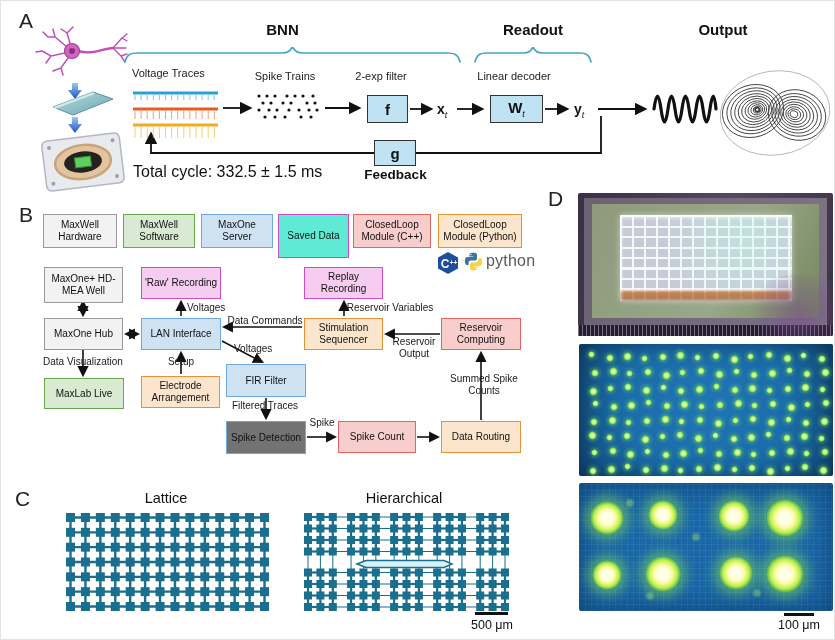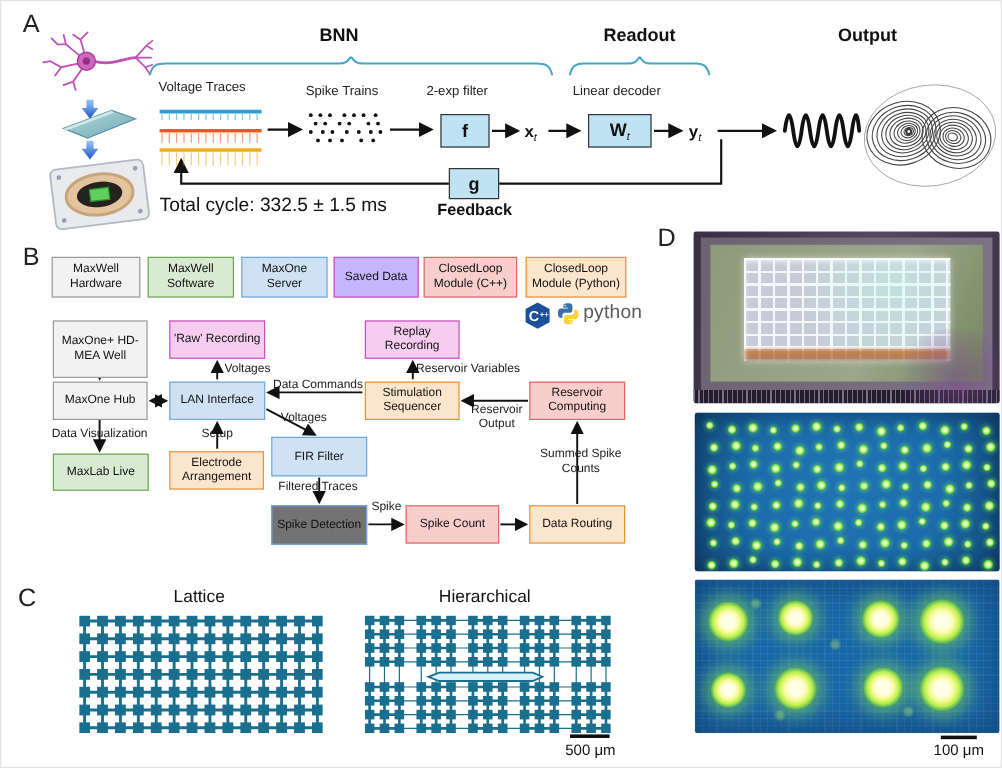--- a/index.html
+++ b/index.html
@@ -769,24 +769,24 @@
       <div class="blob" style="left: 28%; top: 88%; width: 10px; height: 10px; opacity: 0.35; background: radial-gradient(circle, rgb(200, 240, 122) 0px, rgb(200, 240, 122) 30%, rgba(110, 220, 60, 0.5) 60%, transparent 80%);"></div>
       <div class="blob" style="left: 70%; top: 86%; width: 10px; height: 10px; opacity: 0.35; background: radial-gradient(circle, rgb(200, 240, 122) 0px, rgb(200, 240, 122) 30%, rgba(110, 220, 60, 0.5) 60%, transparent 80%);"></div>
     </div>
 
   <div class="sbar" style="left:783px;top:612px;width:30px;height:3px;"></div>
   <div class="sbar-label" style="left:766px;top:617px;width:64px;">100 μm</div>
 
 <div class="fbox" style="left: 42px; top: 213px; width: 74px; height: 34px; background: rgb(242, 242, 242); border-color: rgb(153, 153, 153);">MaxWell Hardware</div>
     <div class="fbox" style="left: 122px; top: 213px; width: 72px; height: 34px; background: rgb(217, 234, 211); border-color: rgb(106, 168, 79);">MaxWell Software</div>
     <div class="fbox" style="left: 200px; top: 213px; width: 72px; height: 34px; background: rgb(207, 226, 243); border-color: rgb(111, 168, 220);">MaxOne Server</div>
-    <div class="fbox" style="left: 277px; top: 213px; width: 71px; height: 34px; background: #c4b5fd; border-color: rgb(201, 79, 194);">Saved Data</div>
+    <div class="fbox" style="left: 277px; top: 213px; width: 71px; height: 44px; background: #5eead4; border-color: rgb(201, 79, 194);">Saved Data</div>
     <div class="fbox" style="left: 352px; top: 213px; width: 78px; height: 34px; background: rgb(248, 206, 204); border-color: rgb(224, 102, 102);">ClosedLoop Module (C++)</div>
     <div class="fbox" style="left: 437px; top: 213px; width: 84px; height: 34px; background: rgb(252, 229, 205); border-color: rgb(230, 145, 56);">ClosedLoop Module (Python)</div>
-    <div class="fbox" style="left: 43px; top: 266px; width: 79px; height: 48px; background: rgb(242, 242, 242); border-color: rgb(153, 153, 153); text-align: center;">MaxOne+ HD-MEA Well</div>
+    <div class="fbox" style="left: 43px; top: 266px; width: 79px; height: 36px; background: rgb(242, 242, 242); border-color: rgb(153, 153, 153); text-align: center;">MaxOne+ HD-MEA Well</div>
     <div class="fbox" style="left: 140px; top: 266px; width: 80px; height: 32px; background: rgb(246, 205, 241); border-color: rgb(201, 79, 194);">'Raw' Recording</div>
     <div class="fbox" style="left: 303px; top: 266px; width: 79px; height: 32px; background: rgb(246, 205, 241); border-color: rgb(201, 79, 194);">Replay Recording</div>
     <div class="fbox" style="left: 43px; top: 317px; width: 79px; height: 32px; background: rgb(242, 242, 242); border-color: rgb(153, 153, 153);">MaxOne Hub</div>
     <div class="fbox" style="left: 140px; top: 317px; width: 80px; height: 32px; background: rgb(207, 226, 243); border-color: rgb(111, 168, 220);">LAN Interface</div>
     <div class="fbox" style="left: 303px; top: 317px; width: 79px; height: 32px; background: rgb(252, 229, 205); border-color: rgb(230, 145, 56);">Stimulation Sequencer</div>
     <div class="fbox" style="left: 43px; top: 377px; width: 80px; height: 31px; background: rgb(217, 234, 211); border-color: rgb(106, 168, 79);">MaxLab Live</div>
     <div class="fbox" style="left: 440px; top: 317px; width: 80px; height: 32px; background: rgb(248, 206, 204); border-color: rgb(224, 102, 102);">Reservoir Computing</div>
     <div class="fbox" style="left: 140px; top: 375px; width: 79px; height: 32px; background: rgb(252, 229, 205); border-color: rgb(230, 145, 56);">Electrode Arrangement</div>
     <div class="fbox" style="left: 225px; top: 363px; width: 80px; height: 33px; background: rgb(207, 226, 243); border-color: rgb(111, 168, 220);">FIR Filter</div>
     <div class="fbox" style="left: 225px; top: 420px; width: 80px; height: 33px; background: #737373; border-color: rgb(111, 168, 220);">Spike Detection</div>

